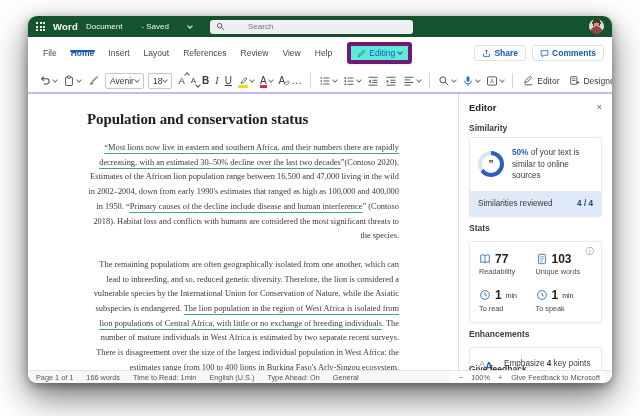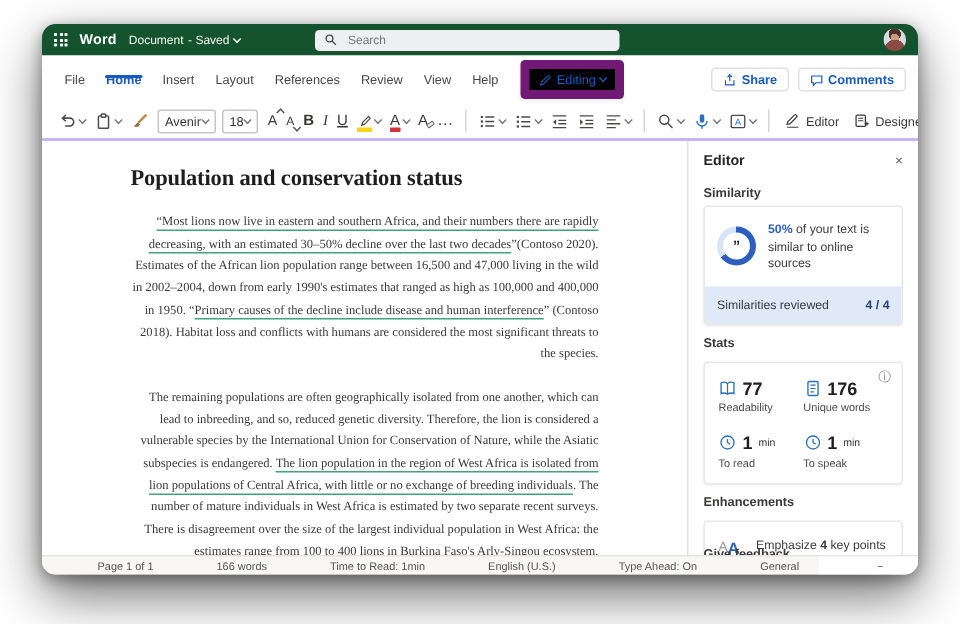--- a/index.html
+++ b/index.html
@@ -7,42 +7,42 @@
   .stage{position:relative;width:640px;height:416px;background:#fff;overflow:hidden;}
   .window{position:absolute;left:28px;top:16px;width:584px;height:367px;border-radius:9px;overflow:hidden;
           background:#fff;display:flex;flex-direction:column;
           box-shadow:0 14px 34px rgba(0,0,0,.55),0 3px 10px rgba(0,0,0,.35);}
   
   .titlebar{height:21px;background:#14532d;flex:0 0 auto;display:flex;align-items:center;
             padding:0 8px;gap:8px;color:#fff;position:relative;}
   .waffle{display:grid;grid-template-columns:repeat(3,2px);grid-gap:1.5px;cursor:pointer;}
   .waffle i{width:2px;height:2px;background:#fff;border-radius:.5px;}
   .app-name{font-size:9.5px;font-weight:bold;letter-spacing:.2px;}
-  .doc-name{font-size:8px;display:flex;align-items:center;gap:3px;opacity:.96;}
+  .doc-name{font-size:8px;display:flex;align-items:center;gap:19px;opacity:.96;}
   .cvw{width:4px;height:4px;border-right:1px solid #fff;border-bottom:1px solid #fff;
        transform:rotate(45deg);margin-top:-2px;}
   .searchbox{position:absolute;left:182px;top:3.5px;width:203px;height:14px;background:#edeff2;
-             border-radius:3px;display:flex;align-items:center;gap:7px;padding:0 6px;color:#3b3b3b;}
+             border-radius:3px;display:flex;align-items:center;gap:23px;padding:0 6px;color:#3b3b3b;}
   .searchbox input{border:none;background:transparent;outline:none;font-size:8px;color:#3b3b3b;width:160px;
                    font-family:"Liberation Sans",sans-serif;}
   .avatar{margin-left:auto;width:15px;height:15px;border-radius:50%;flex:0 0 auto;cursor:pointer;
           background:
             radial-gradient(circle at 50% 95%, #8c4a45 0 42%, transparent 43%),
             radial-gradient(circle at 50% 42%, #c99b80 0 24%, transparent 25%),
             radial-gradient(circle at 50% 26%, #4a312a 0 30%, transparent 31%),
             #d9dde2;}
   
   .menubar{height:18px;flex:0 0 auto;background:#fff;display:flex;align-items:center;
            padding:16px 8px;font-size:8.5px;color:#484644;position:relative;}
   .tab{padding:0 7px;height:100%;display:flex;align-items:center;position:relative;cursor:pointer;}
   .tab.active{color:#185abd;font-weight:bold;}
   .tab.active::after{content:"";position:absolute;left:6px;right:6px;bottom:1px;height:2px;
                      background:#185abd;border-radius:1px;}
-  .editing-btn{margin-left:8px;display:flex;align-items:center;gap:3px;border:6px solid #701a75;
-               border-radius:3px;padding:2px 6px;color:#185abd;font-size:8.5px;background:#000000;
+  .editing-btn{margin-left:8px;display:flex;align-items:center;gap:3px;border:4px solid #701a75;
+               border-radius:3px;padding:2px 6px;color:#185abd;font-size:8.5px;background:#5eead4;
                box-shadow:0 1px 2px rgba(0,0,0,.08);cursor:pointer;justify-content:space-between;}
   .cvb{width:4px;height:4px;border-right:1px solid #185abd;border-bottom:1px solid #185abd;
        transform:rotate(45deg);margin-top:-2px;}
   .menu-right{margin-left:auto;display:flex;gap:6px;}
   .pill-btn{display:flex;align-items:center;gap:3px;border:1px solid #e1e1e1;border-radius:3px;
             padding:2px 7px;color:#185abd;font-size:8.5px;background:#fff;cursor:pointer;font-weight:bold;}
   
   .toolbar{height:25px;flex:0 0 auto;background:#fff;border-bottom:2px solid #c4b5fd;display:flex;
            align-items:center;padding:0 9px;gap:2px;color:#444;}
   .tbtn{display:flex;align-items:center;gap:1px;padding:1px 2px;border-radius:2px;cursor:pointer;}
@@ -107,21 +107,21 @@
   .enh-row{display:flex;gap:8px;padding:10px 8px;align-items:flex-start;cursor:pointer;}
   .enh-text{font-size:8.2px;line-height:11.5px;color:#3b3b3b;}
   .enh-ico{flex:0 0 18px;display:flex;justify-content:center;padding-top:1px;}
   .aa-ico{position:relative;width:16px;height:14px;}
   .aa-ico .a1{position:absolute;left:0;top:0;font-size:9px;color:#949494;}
   .aa-ico .a2{position:absolute;left:6px;top:1px;font-size:11px;font-weight:bold;color:#2d5fc0;}
   .feedback{position:absolute;bottom:-4px;left:10px;font-size:8.5px;font-weight:bold;color:#3b3a39;cursor:pointer;}
   
   .statusbar{height:13px;flex:0 0 auto;background:#f8f7f6;border-top:1px solid #e6e4e2;display:flex;
              align-items:center;padding:0 8px;font-size:7.3px;color:#555;gap:13px;}
-  .sb-item{cursor:pointer;white-space:nowrap;margin-left:29px;}
+  .sb-item{cursor:pointer;white-space:nowrap;}
   .sb-right{margin-left:auto;display:flex;align-items:center;gap:9px;background:#fff;height:100%;
             padding:0 4px 0 10px;}
   .zoomctl{display:flex;align-items:center;gap:8px;}
   svg{display:block;}
 </style>
 </head>
 <body>
 
 <div class="stage">
   <div class="window">
@@ -435,21 +435,21 @@
           <div class="stat">
             <div class="vrow">
               <span>
                 <svg width="12" height="12" viewBox="0 0 16 16">
                     <rect x="3.5" y="1.8" width="9" height="12.4" rx="1" fill="none" stroke="#2b6fc0" stroke-width="1.2"></rect>
                     <line x1="5.7" y1="5" x2="10.3" y2="5" stroke="#2b6fc0" stroke-width="1"></line>
                     <line x1="5.7" y1="8" x2="10.3" y2="8" stroke="#2b6fc0" stroke-width="1"></line>
                     <line x1="5.7" y1="11" x2="8.8" y2="11" stroke="#2b6fc0" stroke-width="1"></line>
                   </svg>
               </span>
-              <span class="num">176</span>
+              <span class="num">103</span>
             </div>
             <div class="lab">Unique words</div>
           </div>
           <div class="stat">
             <div class="vrow">
               <span>
                 <svg width="12" height="12" viewBox="0 0 16 16">
                     <circle cx="8" cy="8" r="5.8" fill="none" stroke="#2b6fc0" stroke-width="1.2"></circle>
                     <path d="M8 4.8 V8 L10.4 9.6" fill="none" stroke="#2b6fc0" stroke-width="1.2"></path>
                   </svg>

